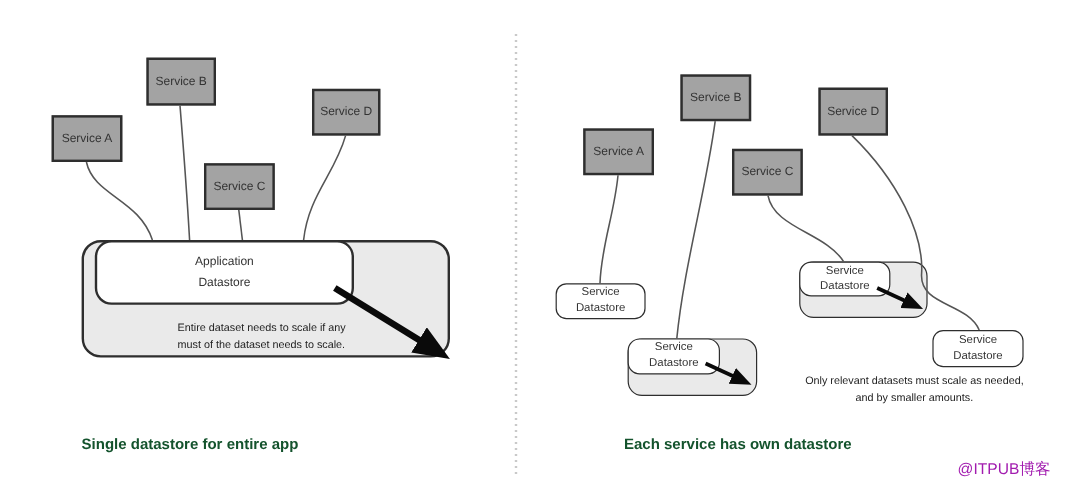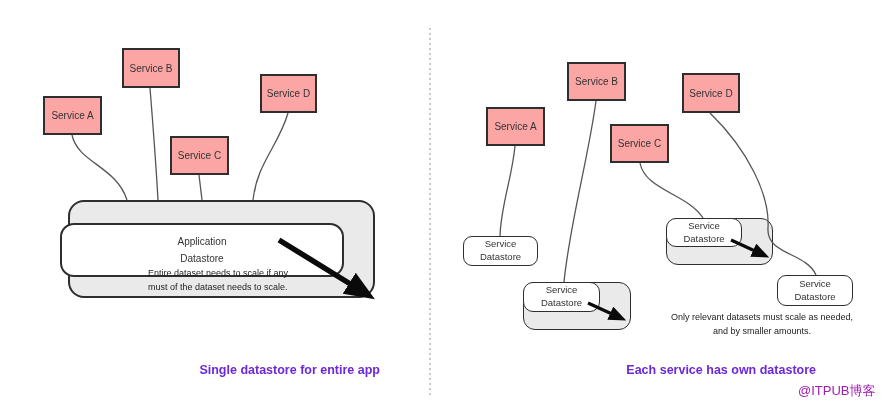--- a/index.html
+++ b/index.html
@@ -8,21 +8,21 @@
     width: 890px;
     height: 404px;
     background: #ffffff;
     font-family: "Liberation Sans", "DejaVu Sans", sans-serif;
     overflow: hidden;
   }
   .abs { position: absolute; box-sizing: border-box; }
 
   
   .service-box {
-    background: #fca5a5;
+    background: #a3a3a3;
     border: 2px solid #2e2e2e;
     display: flex;
     align-items: center;
     justify-content: center;
     font-size: 10px;
     color: #333333;
     z-index: 2;
   }
 
   
@@ -58,22 +58,22 @@
   .note {
     font-size: 9px;
     color: #222222;
     line-height: 1.5;
     text-align: center;
     z-index: 2;
   }
   .panel-title {
     font-size: 12.5px;
     font-weight: 700;
-    color: #6d28d9;
-    text-align: right;
+    color: #14532d;
+    text-align: left;
     z-index: 2;
   }
   .watermark {
     font-size: 13px;
     color: #a21caf;
     z-index: 2;
   }
   .divider {
     width: 2px;
     background-image: repeating-linear-gradient(to bottom, #c9c9c9 0px, #c9c9c9 2px, transparent 2px, transparent 5px);
@@ -100,21 +100,21 @@
     <span>Service B</span>
   </div>
   <div class="abs service-box" style="left:170px; top:136px; width:59px; height:39px;">
     <span>Service C</span>
   </div>
   <div class="abs service-box" style="left:260px; top:74px; width:57px; height:39px;">
     <span>Service D</span>
   </div>
 
   <div class="abs ds-outer" style="left:68px; top:200px; width:307px; height:98px;"></div>
-  <div class="abs ds-inner" style="left:60px; top:200px; width:284px; height:54px;margin-top:23px;">
+  <div class="abs ds-inner" style="left:79px; top:200px; width:216px; height:54px;">
     <span class="ds-label-app">Application</span>
     <span class="ds-label-app">Datastore</span>
   </div>
   <div class="abs caption" style="left:148px; top:267px; width:185px;">
     <div>Entire dataset needs to scale if any</div>
     <div>must of the dataset needs to scale.</div>
   </div>
 
   <div class="abs panel-title" style="left:68px; top:363px; width:312px;">Single datastore for entire app</div>
 

